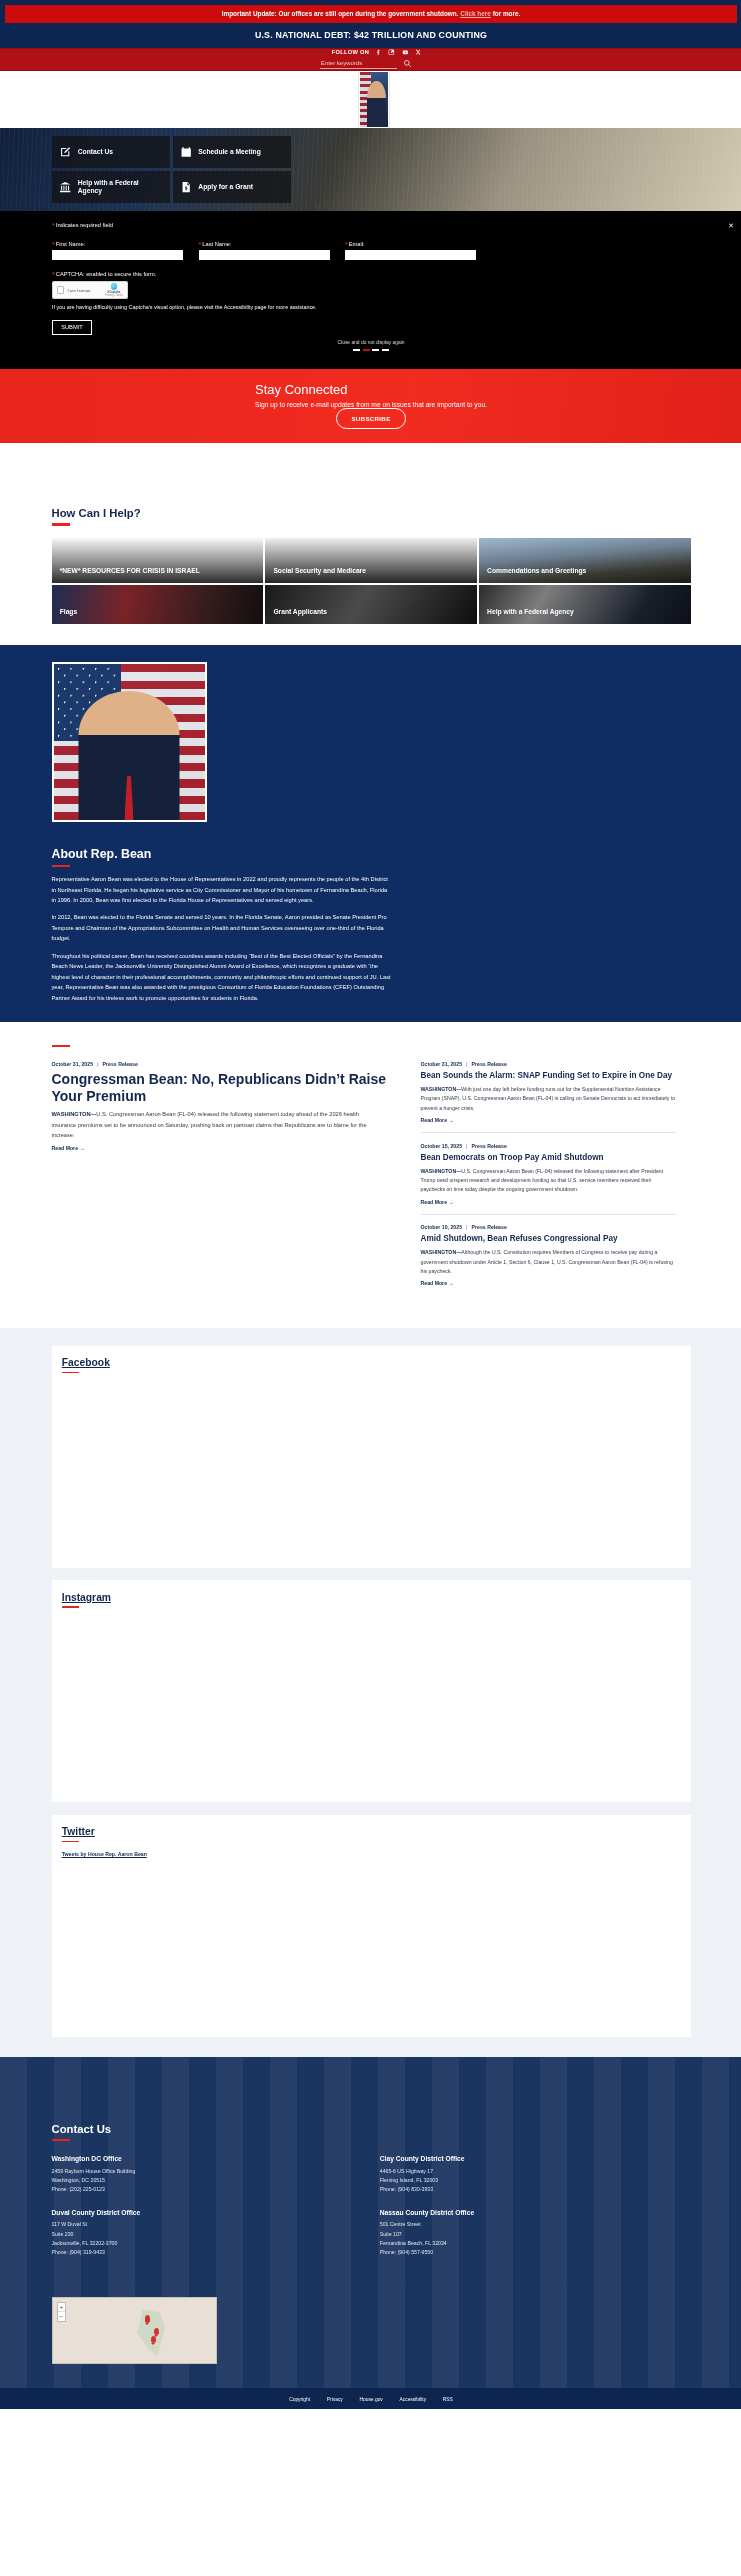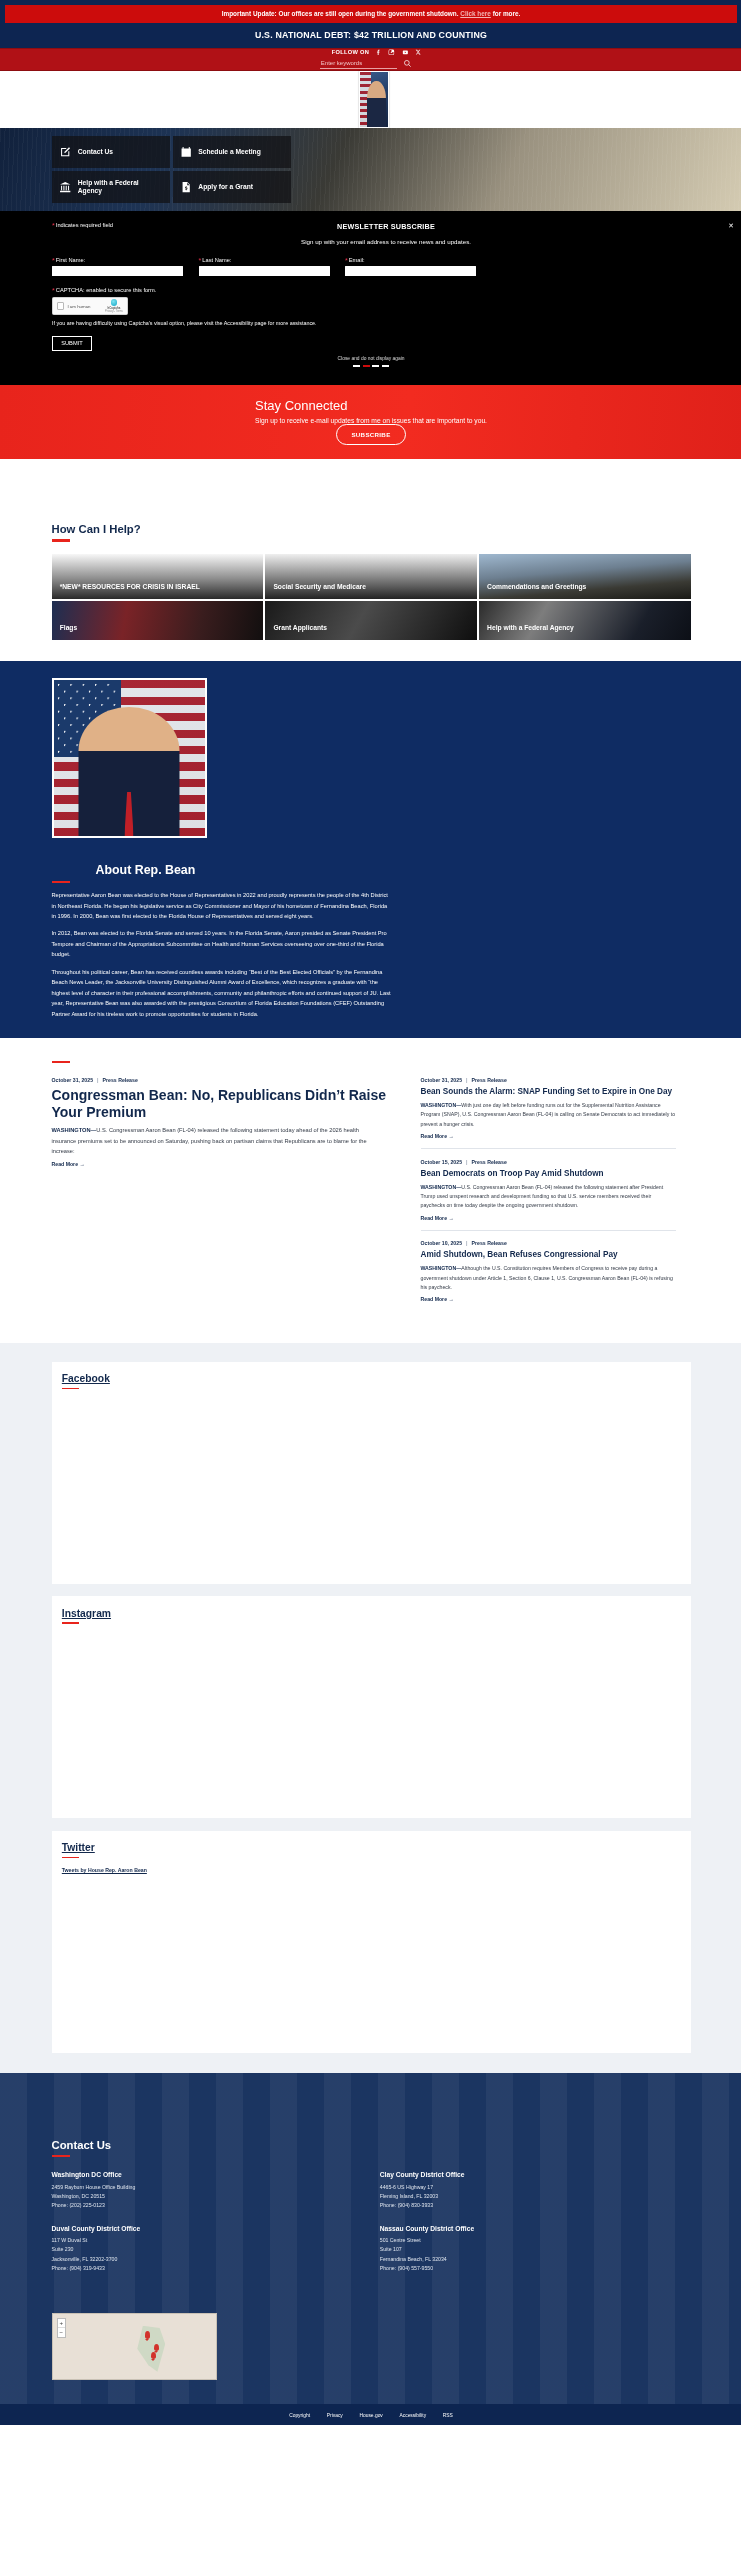--- a/index.html
+++ b/index.html
@@ -209,21 +209,21 @@
   .about-photo .person {
     position:absolute;left:50%;transform:translateX(-50%);bottom:0;width:101px;height:129px;
     border-radius:50% 50% 0 0 / 34% 34% 0 0;
     background:linear-gradient(180deg,#e0b187 0 34%,#15203b 34% 100%);
   }
   .about-photo .tie {
     position:absolute;left:50%;transform:translateX(-50%);bottom:0;width:9.3px;height:44px;
     background:#c01f27;clip-path:polygon(30% 0,70% 0,100% 100%,0 100%);
   }
   .about-text { color:#fff;padding-top:2.1px; }
-  .about-text h2 { font-size:12.4px;font-weight:bold;margin-left:44px; }
+  .about-text h2 { font-size:12.4px;font-weight:bold; }
   .about-text p { font-size:5.7px;line-height:1.85;margin-top:6.7px;max-width:340px; }
 
   
   .news { padding:18.5px 0 15.5px; }
   .news-cols { display:flex;gap:8px;margin-top:14.4px; }
   .news-main { width:361px; }
   .news-side { width:255px; }
   .news-meta { font-size:5.2px;font-weight:bold;color:#12284c;margin-bottom:4.1px; }
   .news-meta .sep { color:#9aa4b4;margin:0 2.6px; }
   .feature-title { font-size:14px;font-weight:bold;line-height:1.18;color:#12284c;margin-bottom:5.2px; }
@@ -393,24 +393,20 @@
     </div>
   </div>
 </div>
 
 <div class="wrap newsletter">
   <div class="nl-top">
     <div class="req-note">
       <span class="star">*</span>
       <span>Indicates required field</span>
     </div>
-    <div class="nl-title-block">
-      <div class="nl-title">NEWSLETTER SUBSCRIBE</div>
-      <div class="nl-sub">Sign up with your email address to receive news and updates.</div>
-    </div>
   </div>
   <div class="nl-close">✕</div>
 
   <div class="nl-fields">
     <div class="nl-field">
       <div class="nl-label">
           <span class="star">*</span>
         <span>First Name:</span>
         </div>
       <input class="nl-input" type="text" style="">

